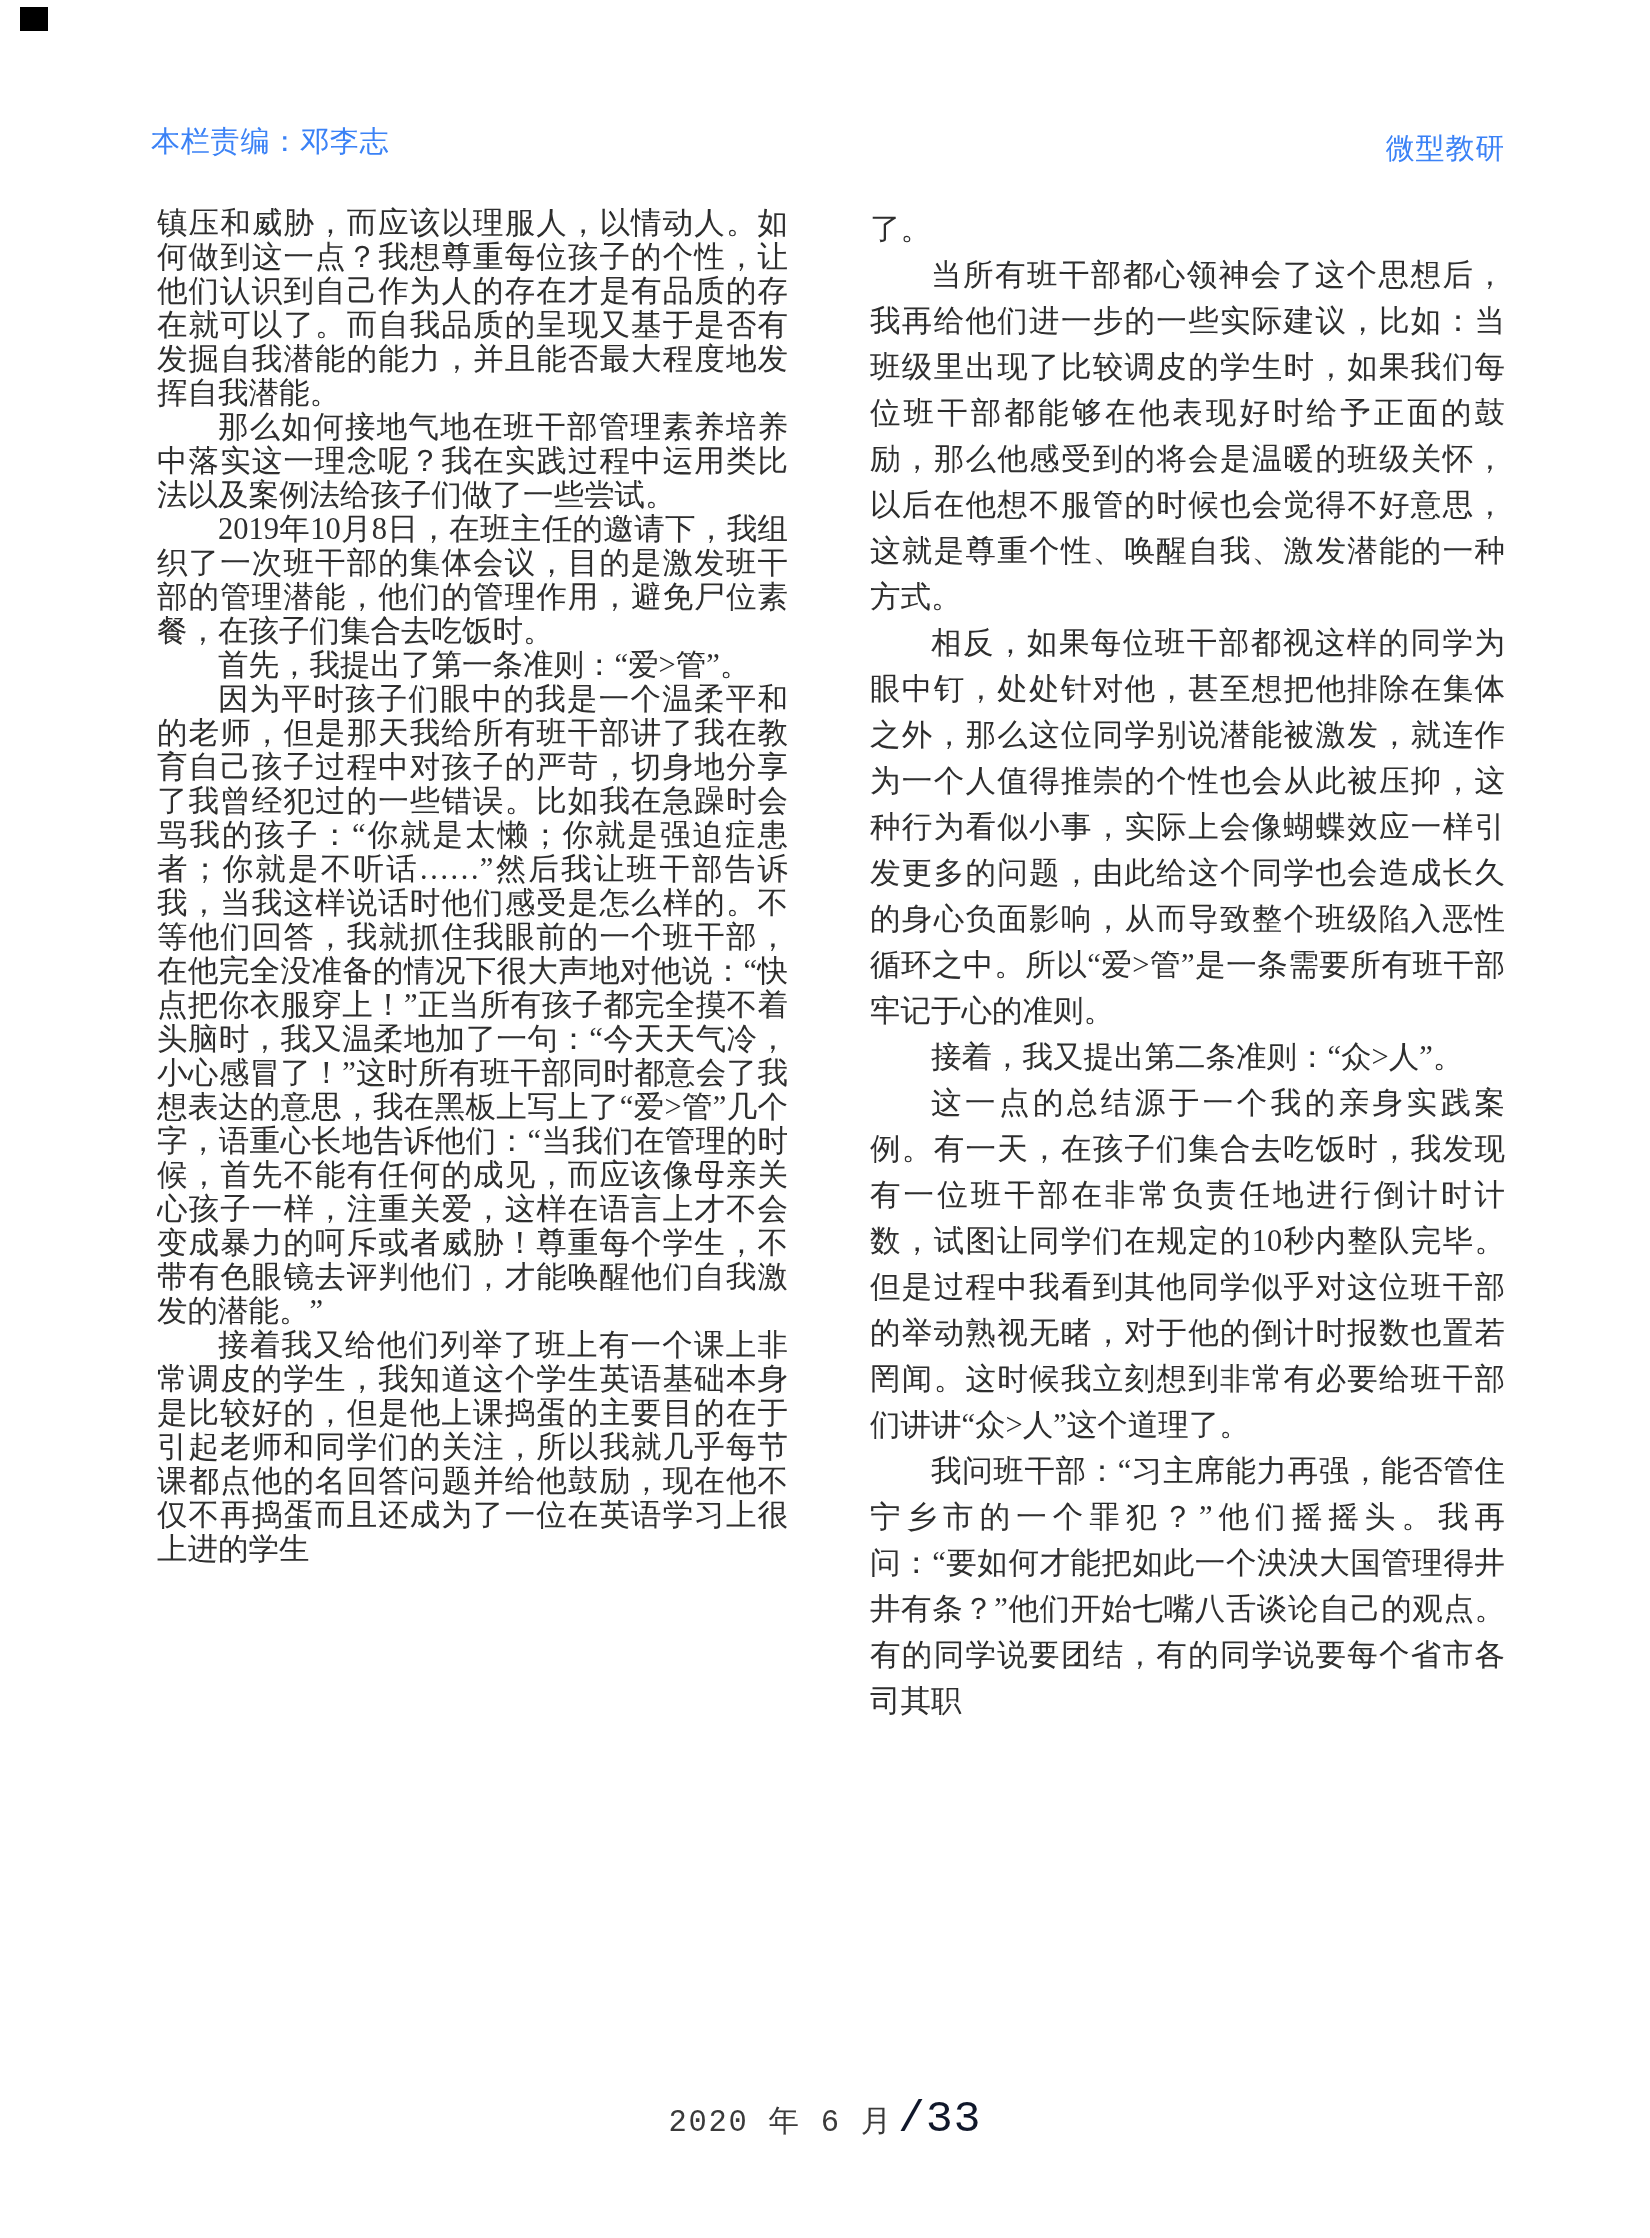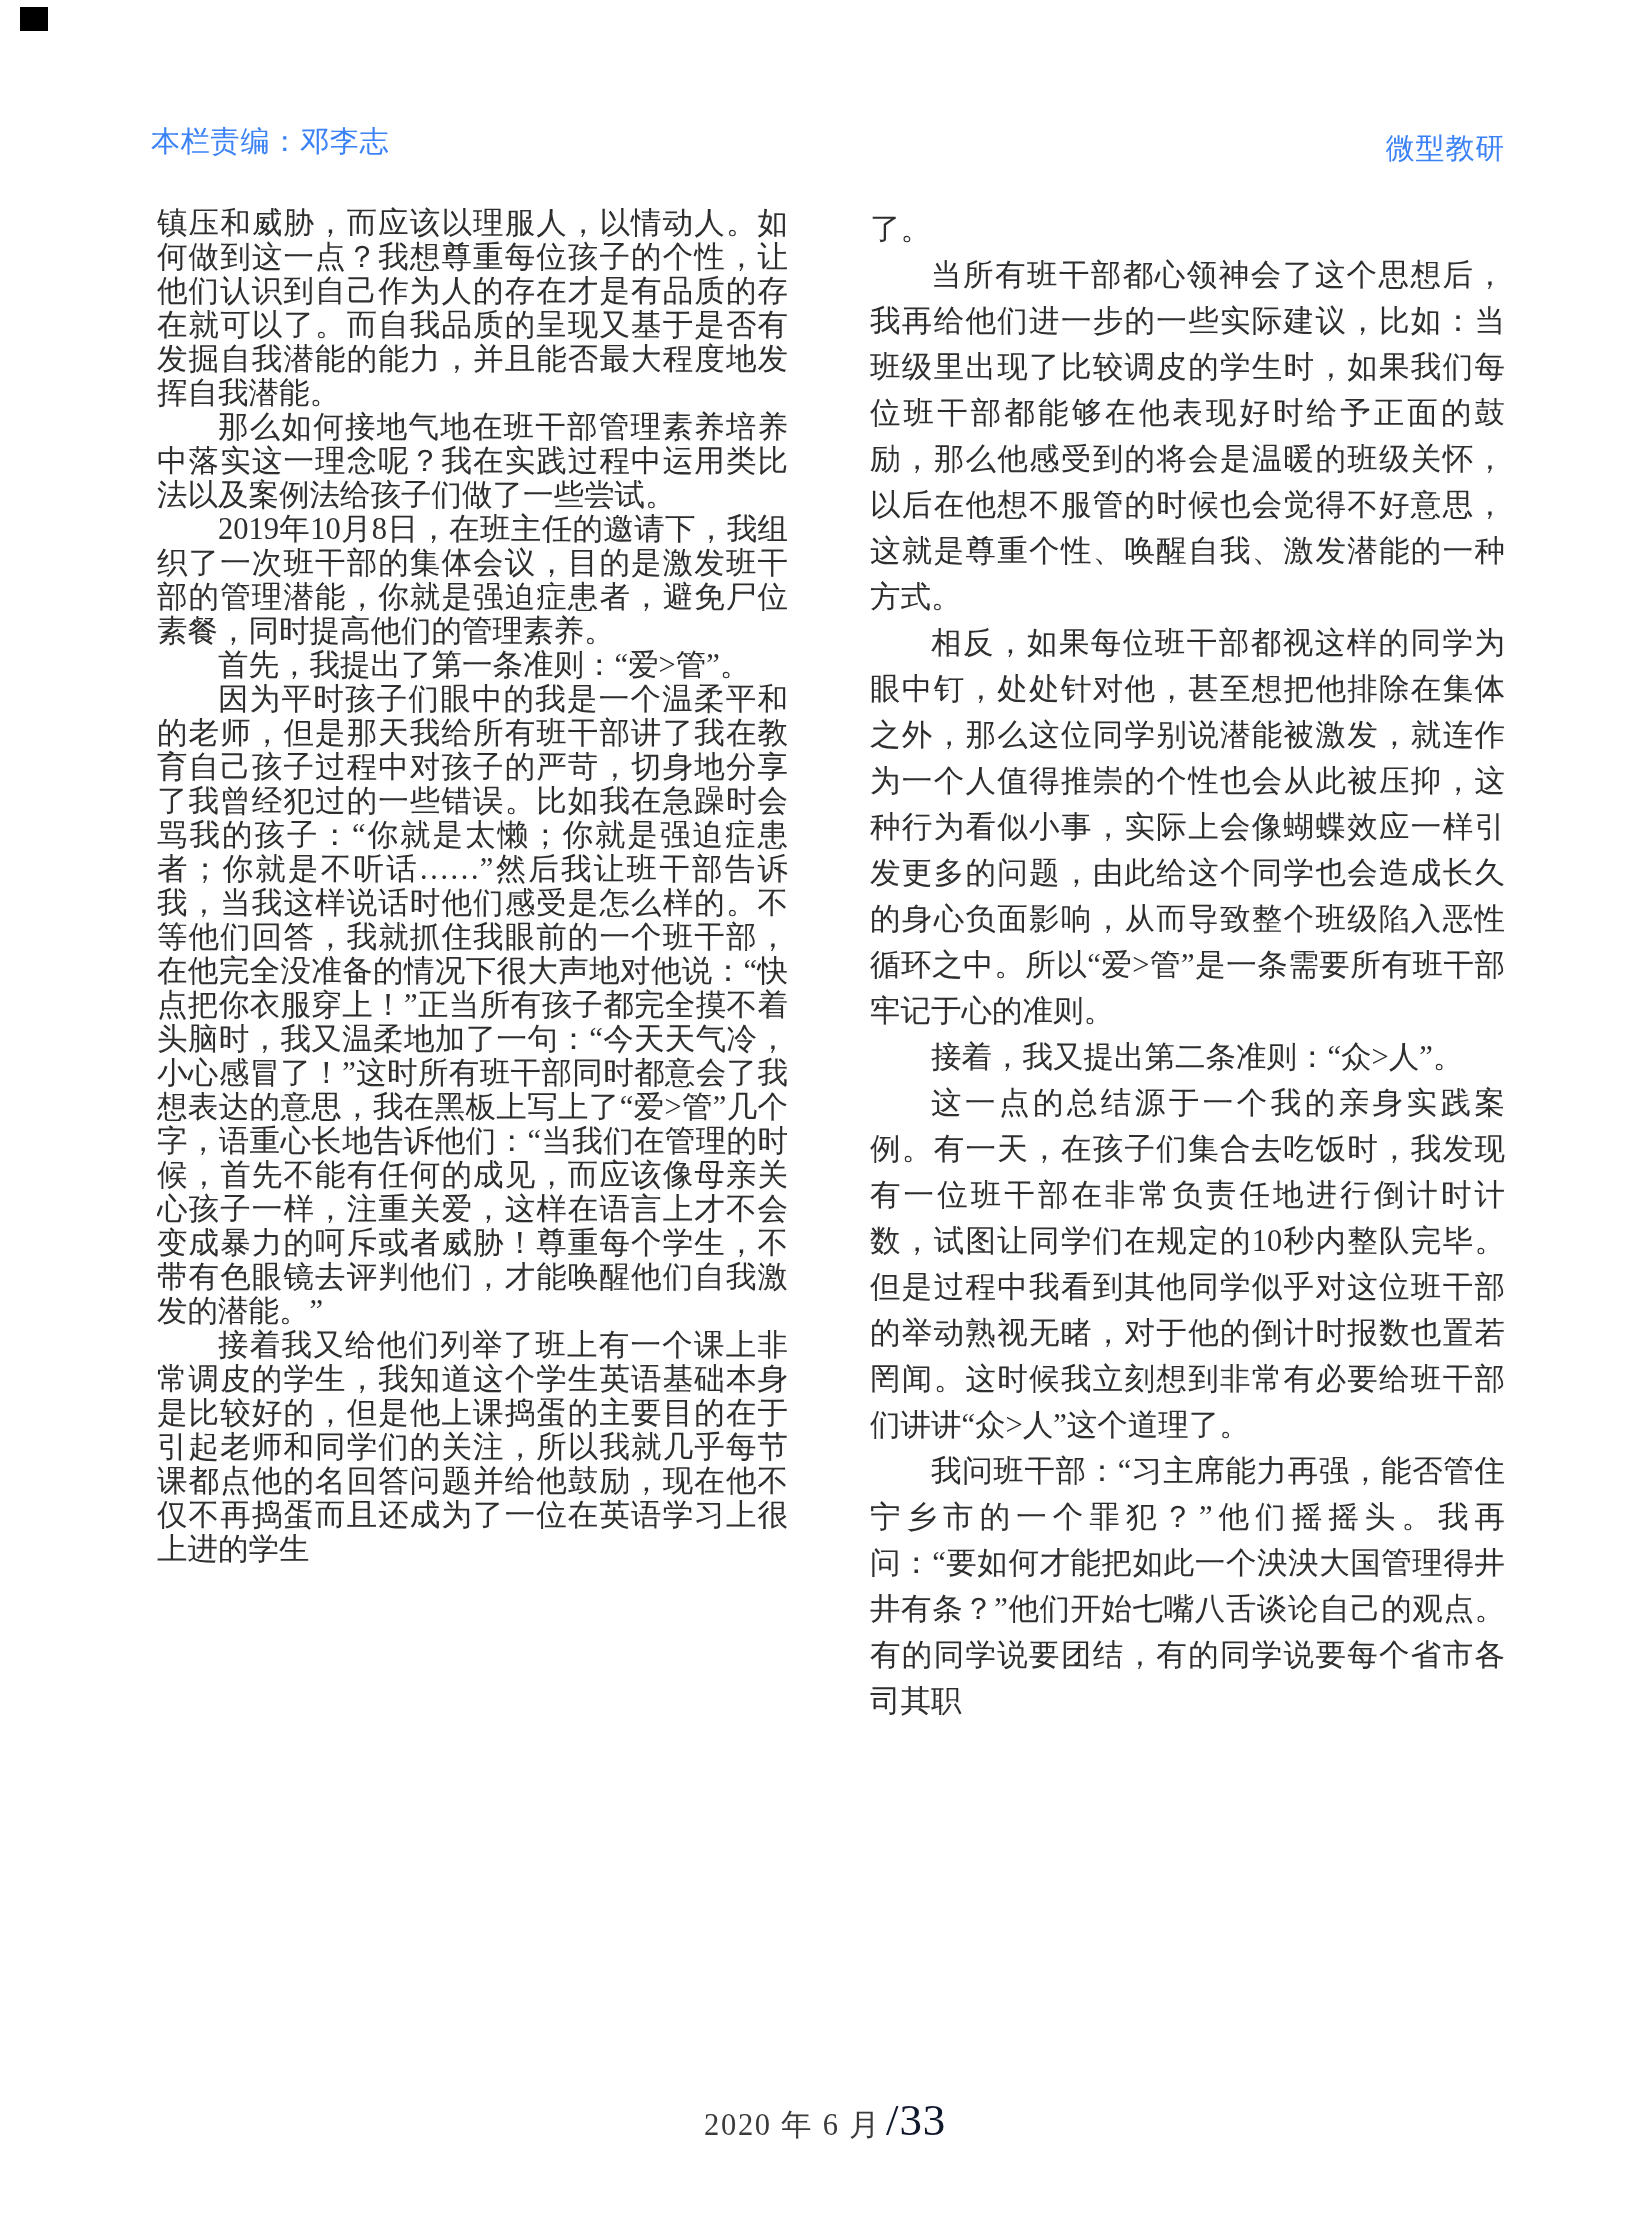--- a/index.html
+++ b/index.html
@@ -37,42 +37,42 @@
     color: #2e2e2e;
   }
   .column.left  { left: 157px;  width: 631px; line-height: 34px; }
   .column.right { left: 870px; width: 635px; line-height: 46px; }
   .para { margin: 0; padding: 0; text-align: justify; }
   .para.indent { text-indent: 2em; }
 
   .footer-row {
     position: absolute; top: 2094px; left: 0; right: 0;
     display: flex; justify-content: center; align-items: baseline;
-    font-family: Liberation Serif, serif;
+    font-family: Liberation Mono, monospace;
     color: #3a3a3a;
   }
   .footer-issue { font-size: 30.5px; letter-spacing: 1.7px; }
   .footer-page  { font-size: 45px; font-weight: 300; color: #0f172a; margin-left: 5px; letter-spacing: 0.8px; }
 </style>
 </head>
 <body>
 
 <div class="page">
 
   <div class="corner-mark"></div>
 
   <div class="header-row">
     <span class="header-editor">本栏责编：邓李志</span>
     <span class="header-section">微型教研</span>
   </div>
 
   <div class="column left">
       <p class="para">镇压和威胁，而应该以理服人，以情动人。如何做到这一点？我想尊重每位孩子的个性，让他们认识到自己作为人的存在才是有品质的存在就可以了。而自我品质的呈现又基于是否有发掘自我潜能的能力，并且能否最大程度地发挥自我潜能。</p>
       <p class="para indent">那么如何接地气地在班干部管理素养培养中落实这一理念呢？我在实践过程中运用类比法以及案例法给孩子们做了一些尝试。</p>
-      <p class="para indent">2019年10月8日，在班主任的邀请下，我组织了一次班干部的集体会议，目的是激发班干部的管理潜能，你就是强迫症患者，避免尸位素餐，同时提高他们的管理素养。</p>
+      <p class="para indent">2019年10月8日，在班主任的邀请下，我组织了一次班干部的集体会议，目的是激发班干部的管理潜能，他们的管理作用，避免尸位素餐，在孩子们集合去吃饭时。</p>
       <p class="para indent">首先，我提出了第一条准则：“爱&gt;管”。</p>
       <p class="para indent">因为平时孩子们眼中的我是一个温柔平和的老师，但是那天我给所有班干部讲了我在教育自己孩子过程中对孩子的严苛，切身地分享了我曾经犯过的一些错误。比如我在急躁时会骂我的孩子：“你就是太懒；你就是强迫症患者；你就是不听话……”然后我让班干部告诉我，当我这样说话时他们感受是怎么样的。不等他们回答，我就抓住我眼前的一个班干部，在他完全没准备的情况下很大声地对他说：“快点把你衣服穿上！”正当所有孩子都完全摸不着头脑时，我又温柔地加了一句：“今天天气冷，小心感冒了！”这时所有班干部同时都意会了我想表达的意思，我在黑板上写上了“爱&gt;管”几个字，语重心长地告诉他们：“当我们在管理的时候，首先不能有任何的成见，而应该像母亲关心孩子一样，注重关爱，这样在语言上才不会变成暴力的呵斥或者威胁！尊重每个学生，不带有色眼镜去评判他们，才能唤醒他们自我激发的潜能。”</p>
       <p class="para indent">接着我又给他们列举了班上有一个课上非常调皮的学生，我知道这个学生英语基础本身是比较好的，但是他上课捣蛋的主要目的在于引起老师和同学们的关注，所以我就几乎每节课都点他的名回答问题并给他鼓励，现在他不仅不再捣蛋而且还成为了一位在英语学习上很上进的学生</p>
     </div>
 
   <div class="column right">
       <p class="para">了。</p>
       <p class="para indent">当所有班干部都心领神会了这个思想后，我再给他们进一步的一些实际建议，比如：当班级里出现了比较调皮的学生时，如果我们每位班干部都能够在他表现好时给予正面的鼓励，那么他感受到的将会是温暖的班级关怀，以后在他想不服管的时候也会觉得不好意思，这就是尊重个性、唤醒自我、激发潜能的一种方式。</p>
       <p class="para indent">相反，如果每位班干部都视这样的同学为眼中钉，处处针对他，甚至想把他排除在集体之外，那么这位同学别说潜能被激发，就连作为一个人值得推崇的个性也会从此被压抑，这种行为看似小事，实际上会像蝴蝶效应一样引发更多的问题，由此给这个同学也会造成长久的身心负面影响，从而导致整个班级陷入恶性循环之中。所以“爱&gt;管”是一条需要所有班干部牢记于心的准则。</p>
       <p class="para indent">接着，我又提出第二条准则：“众&gt;人”。</p>

